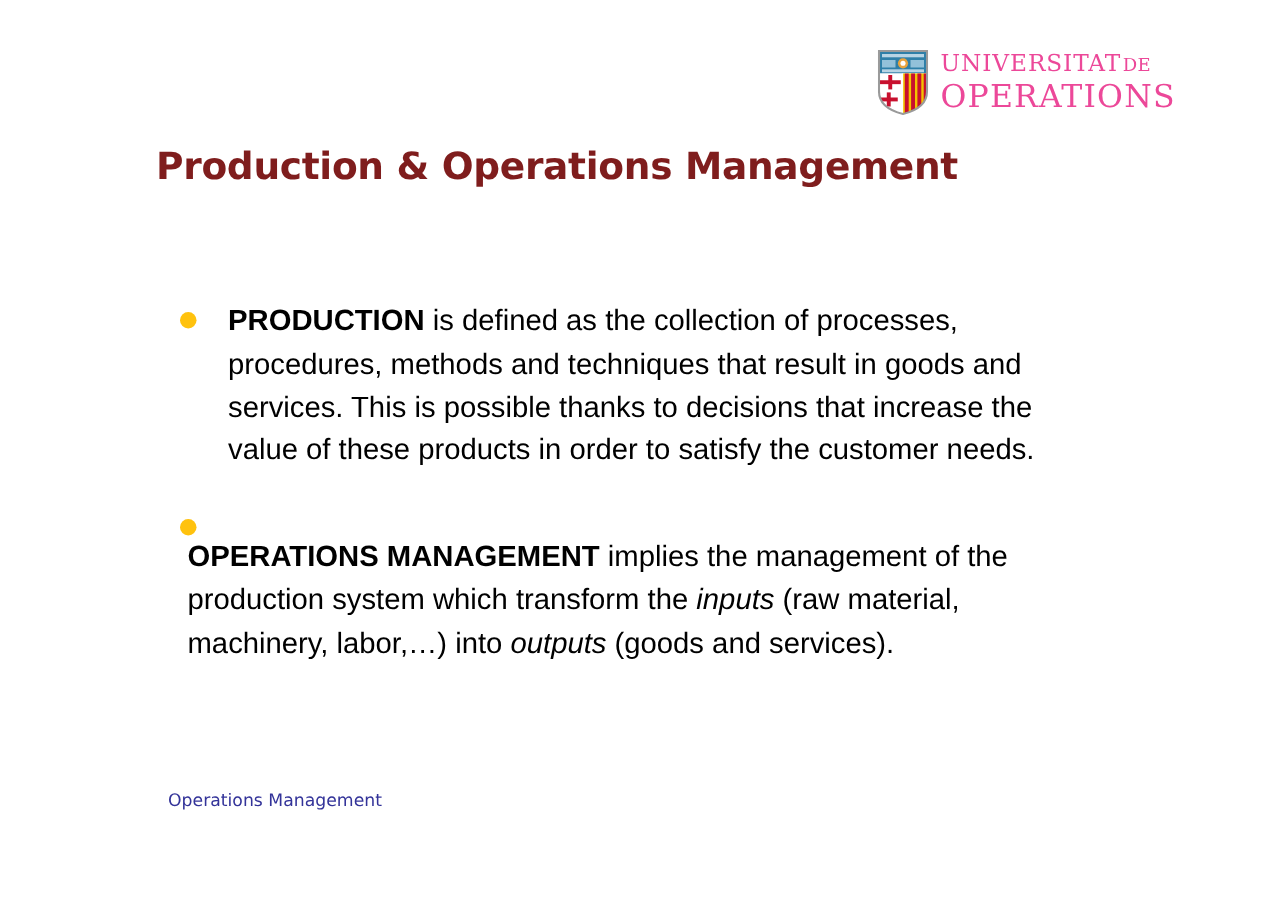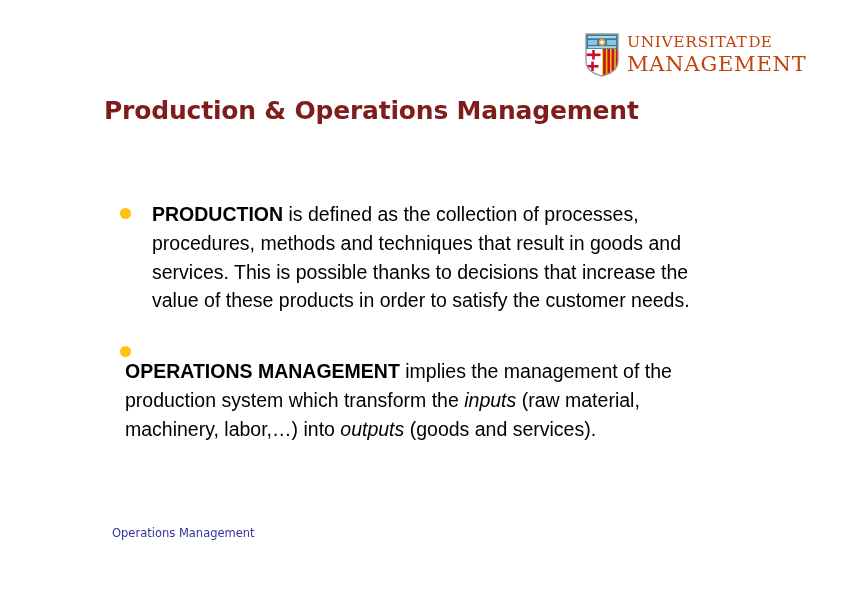--- a/index.html
+++ b/index.html
@@ -38,31 +38,31 @@
     position: relative;
     flex: 0 0 auto;
   }
   .crest svg { display: block; }
 
   .logo-words {
     display: flex;
     flex-direction: column;
     line-height: 1;
     font-family: "DejaVu Serif", "Liberation Serif", serif;
-    color: #c2410c;
+    color: #ec4899;
   }
   .logo-line1 {
     font-size: 15.5px;
     letter-spacing: 0.6px;
     display: flex;
     align-items: baseline;
     white-space: nowrap;
   }
   .logo-line1 .big { font-size: 15.5px; }
-  .logo-line1 .small { font-size: 15px; letter-spacing: 0.3px; margin-left: 1px;}
+  .logo-line1 .small { font-size: 12px; letter-spacing: 0.3px; margin-left: 1px;}
   .logo-line2 {
     font-size: 21px;
     letter-spacing: 0.8px;
     margin-top: 3px;
     white-space: nowrap;
   }
 
   
   .title {
     position: absolute;
@@ -169,21 +169,21 @@
         </g>
         <path d="M1,1 H33 V28 C33,37 25,41 17,43 C9,41 1,37 1,28 Z" fill="none" stroke="#9A9A9A" stroke-width="1.4"></path>
       </svg>
     </div>
 
     <div class="logo-words">
       <div class="logo-line1">
         <span class="big">UNIVERSITAT</span>
           <span class="small">DE</span>
       </div>
-      <div class="logo-line2">MANAGEMENT</div>
+      <div class="logo-line2">OPERATIONS</div>
     </div>
   </div>
 
   <div class="title">Production &amp; Operations Management</div>
 
   <div class="body">
 
     <div class="bullet-row">
       <div class="bullet-dot"></div>
       <div class="bullet-text"><b>PRODUCTION</b><span> is defined as the collection of processes, procedures, methods and techniques that result in goods and services. This is possible thanks to decisions that increase the value of these products  in order to satisfy the customer needs.</span></div>

